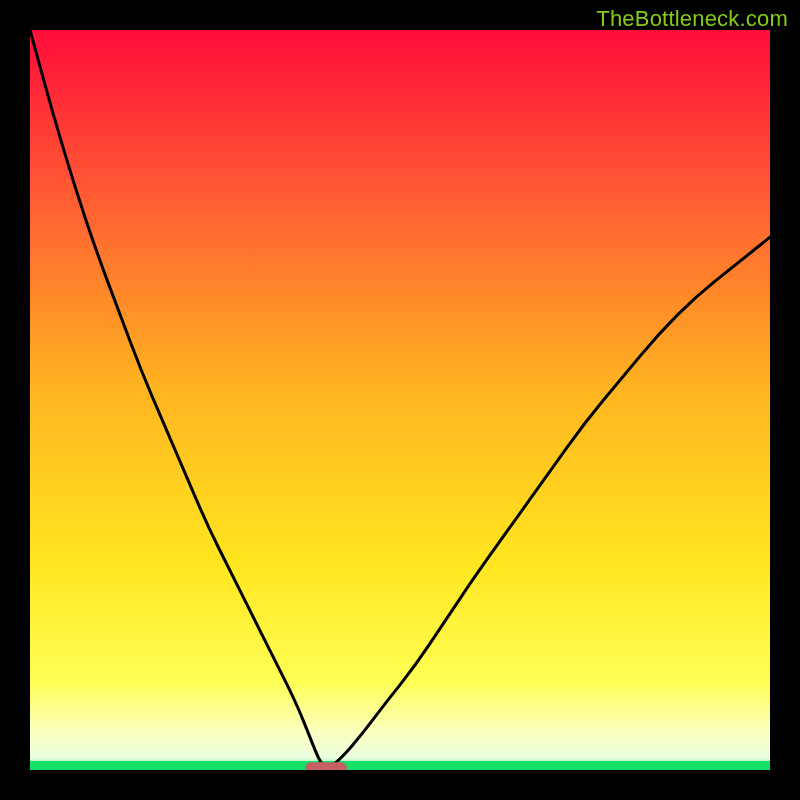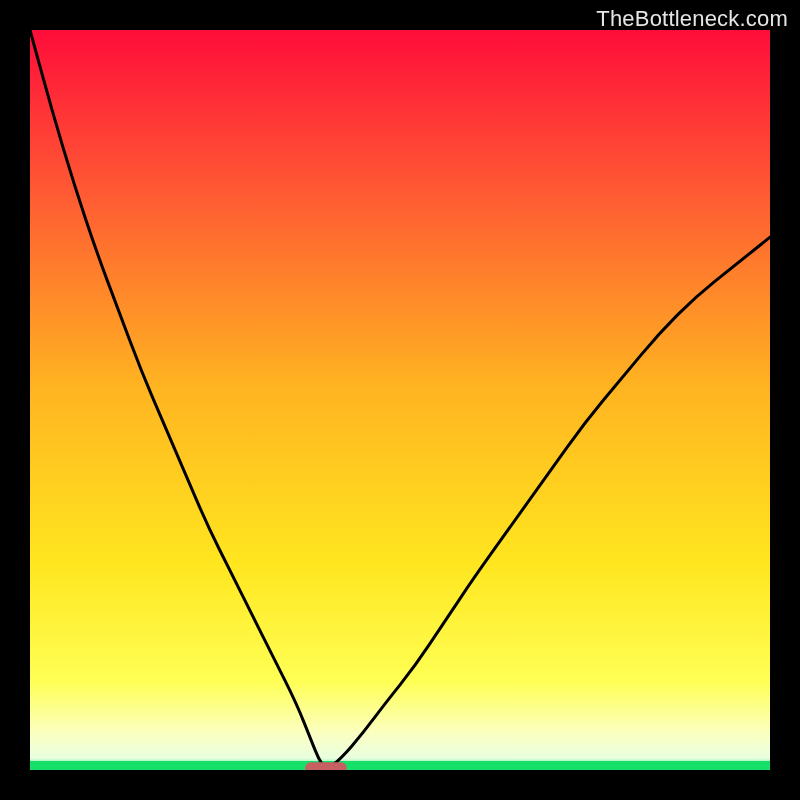--- a/index.html
+++ b/index.html
@@ -23,21 +23,21 @@
     position: absolute;
     left: 0;
     top: 0;
     width: 740px;
     height: 740px;
   }
   .watermark {
     position: absolute;
     top: 6px;
     right: 12px;
-    color: #e5e5e5;
+    color: #84cc16;
     font-size: 22px;
     font-weight: 400;
     letter-spacing: 0.2px;
     user-select: none;
   }
   svg { display: block; }
 </style>
 </head>
 <body>
 

